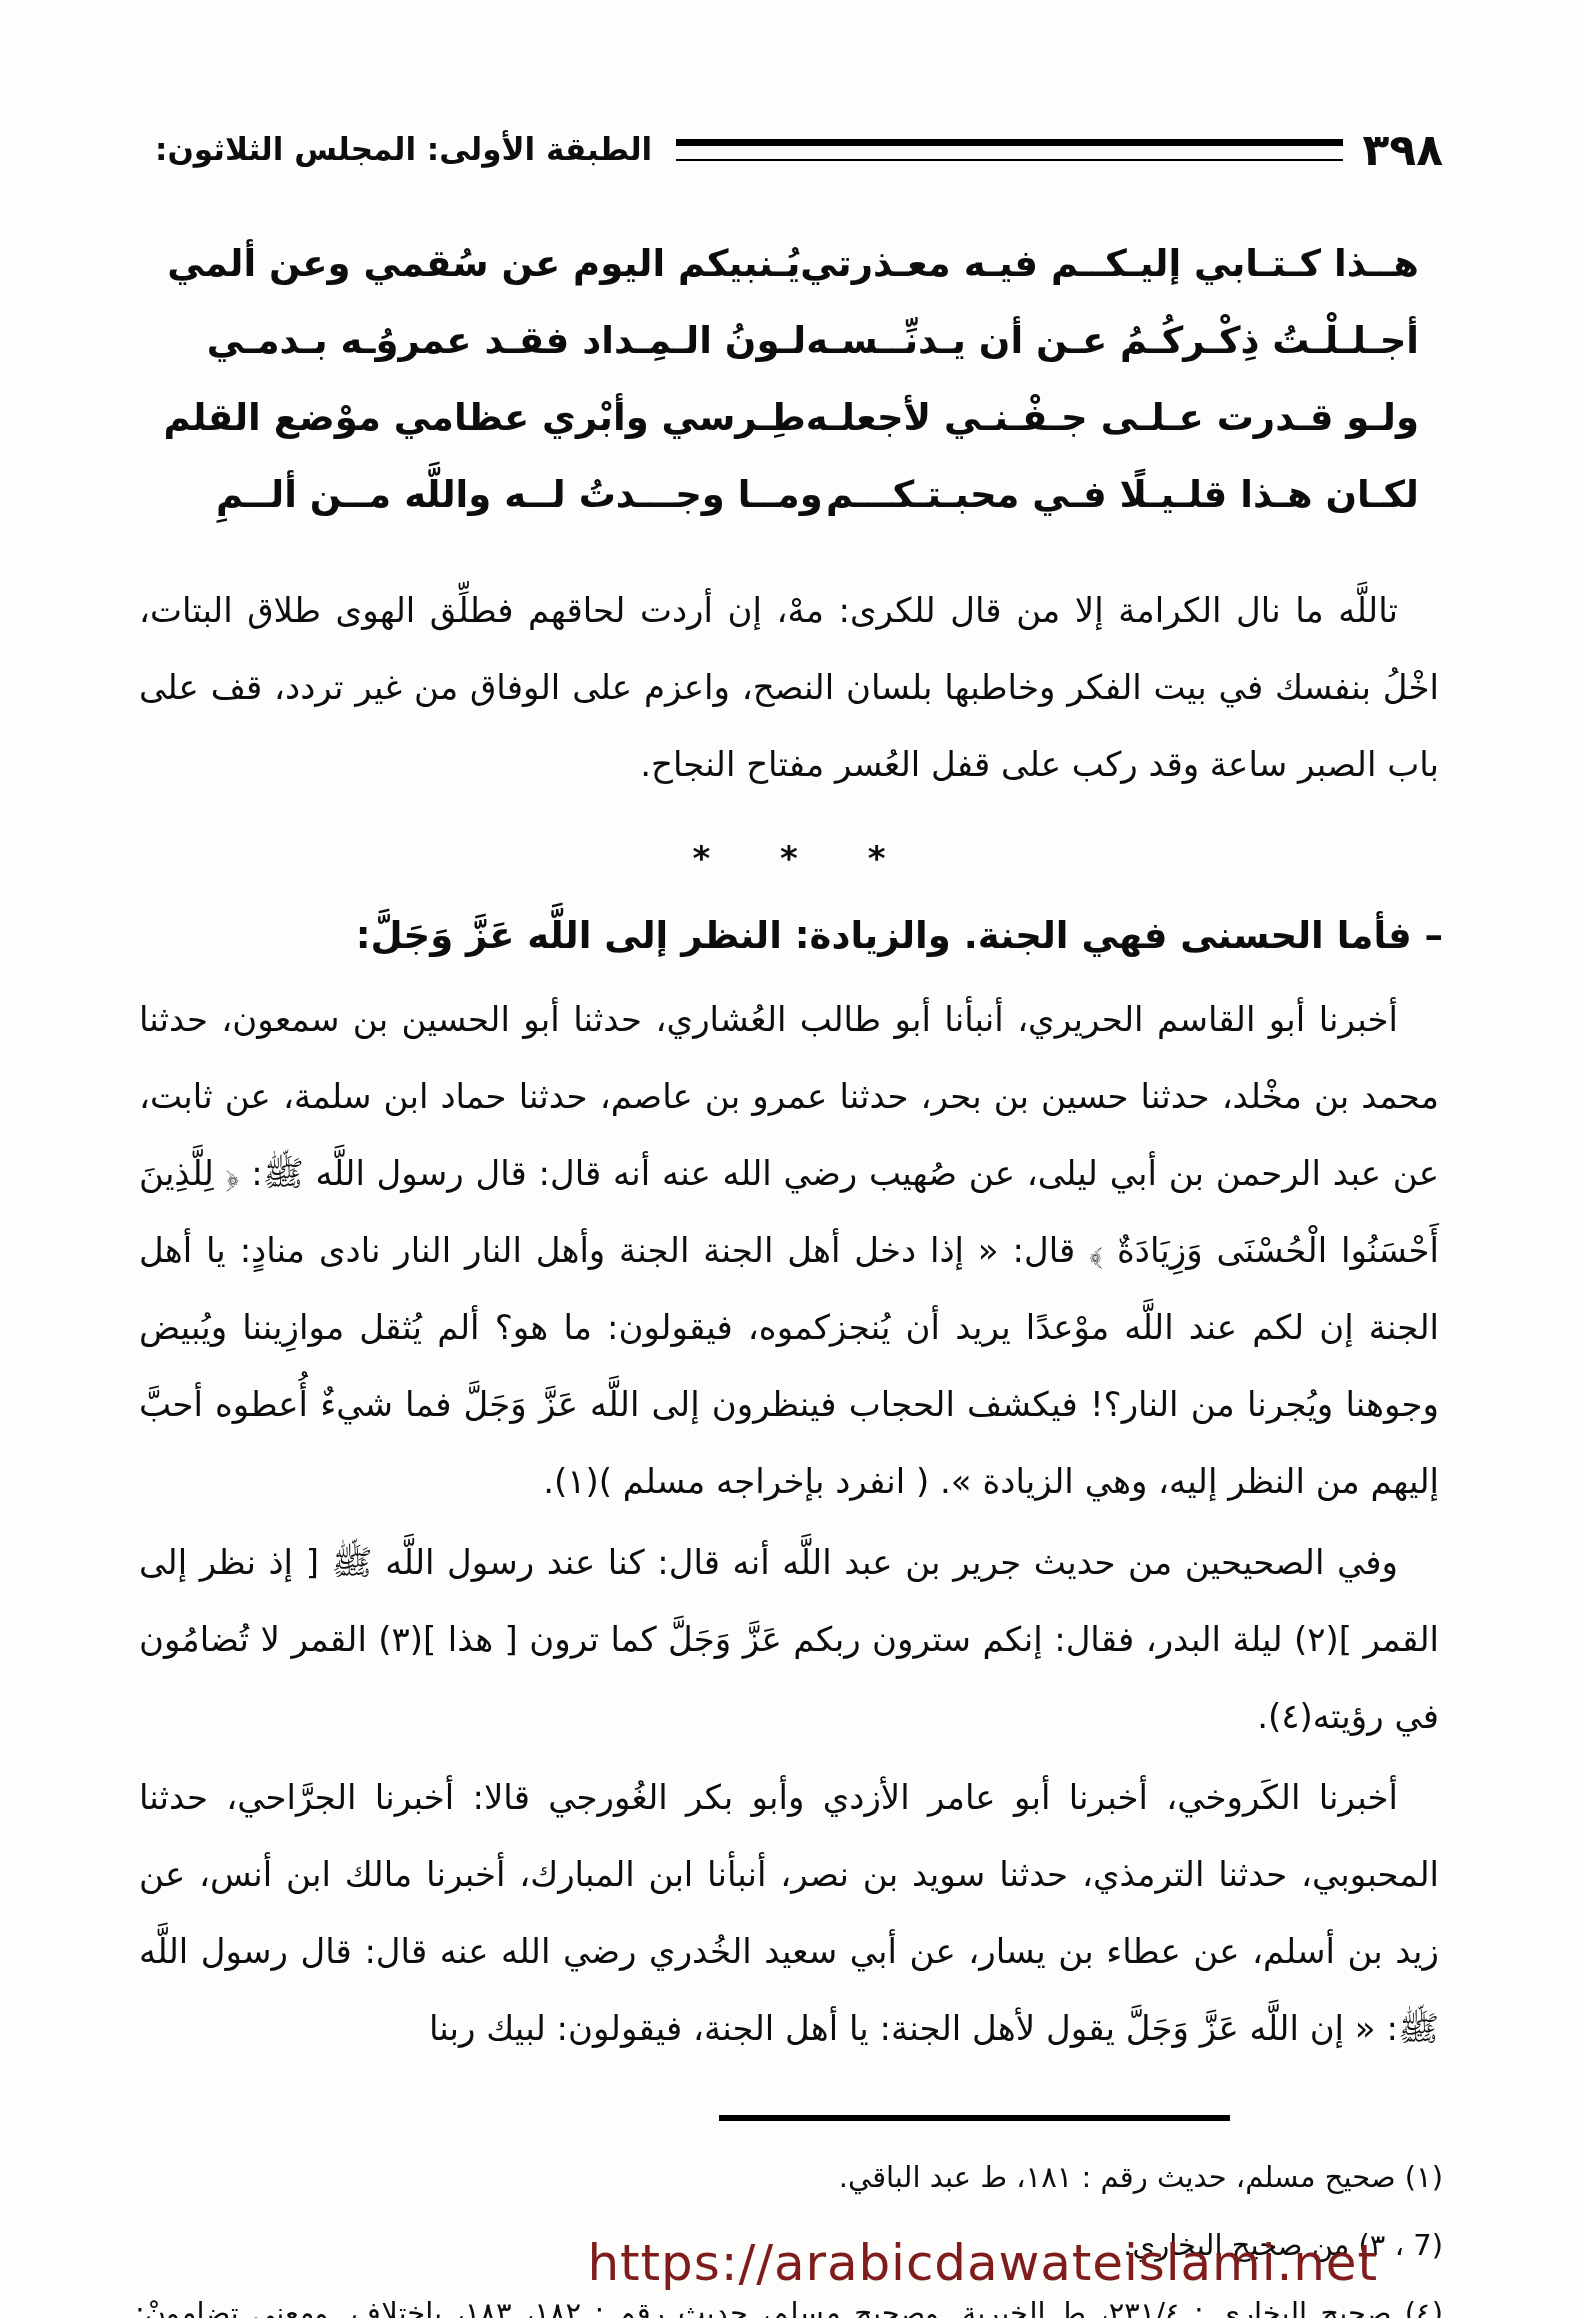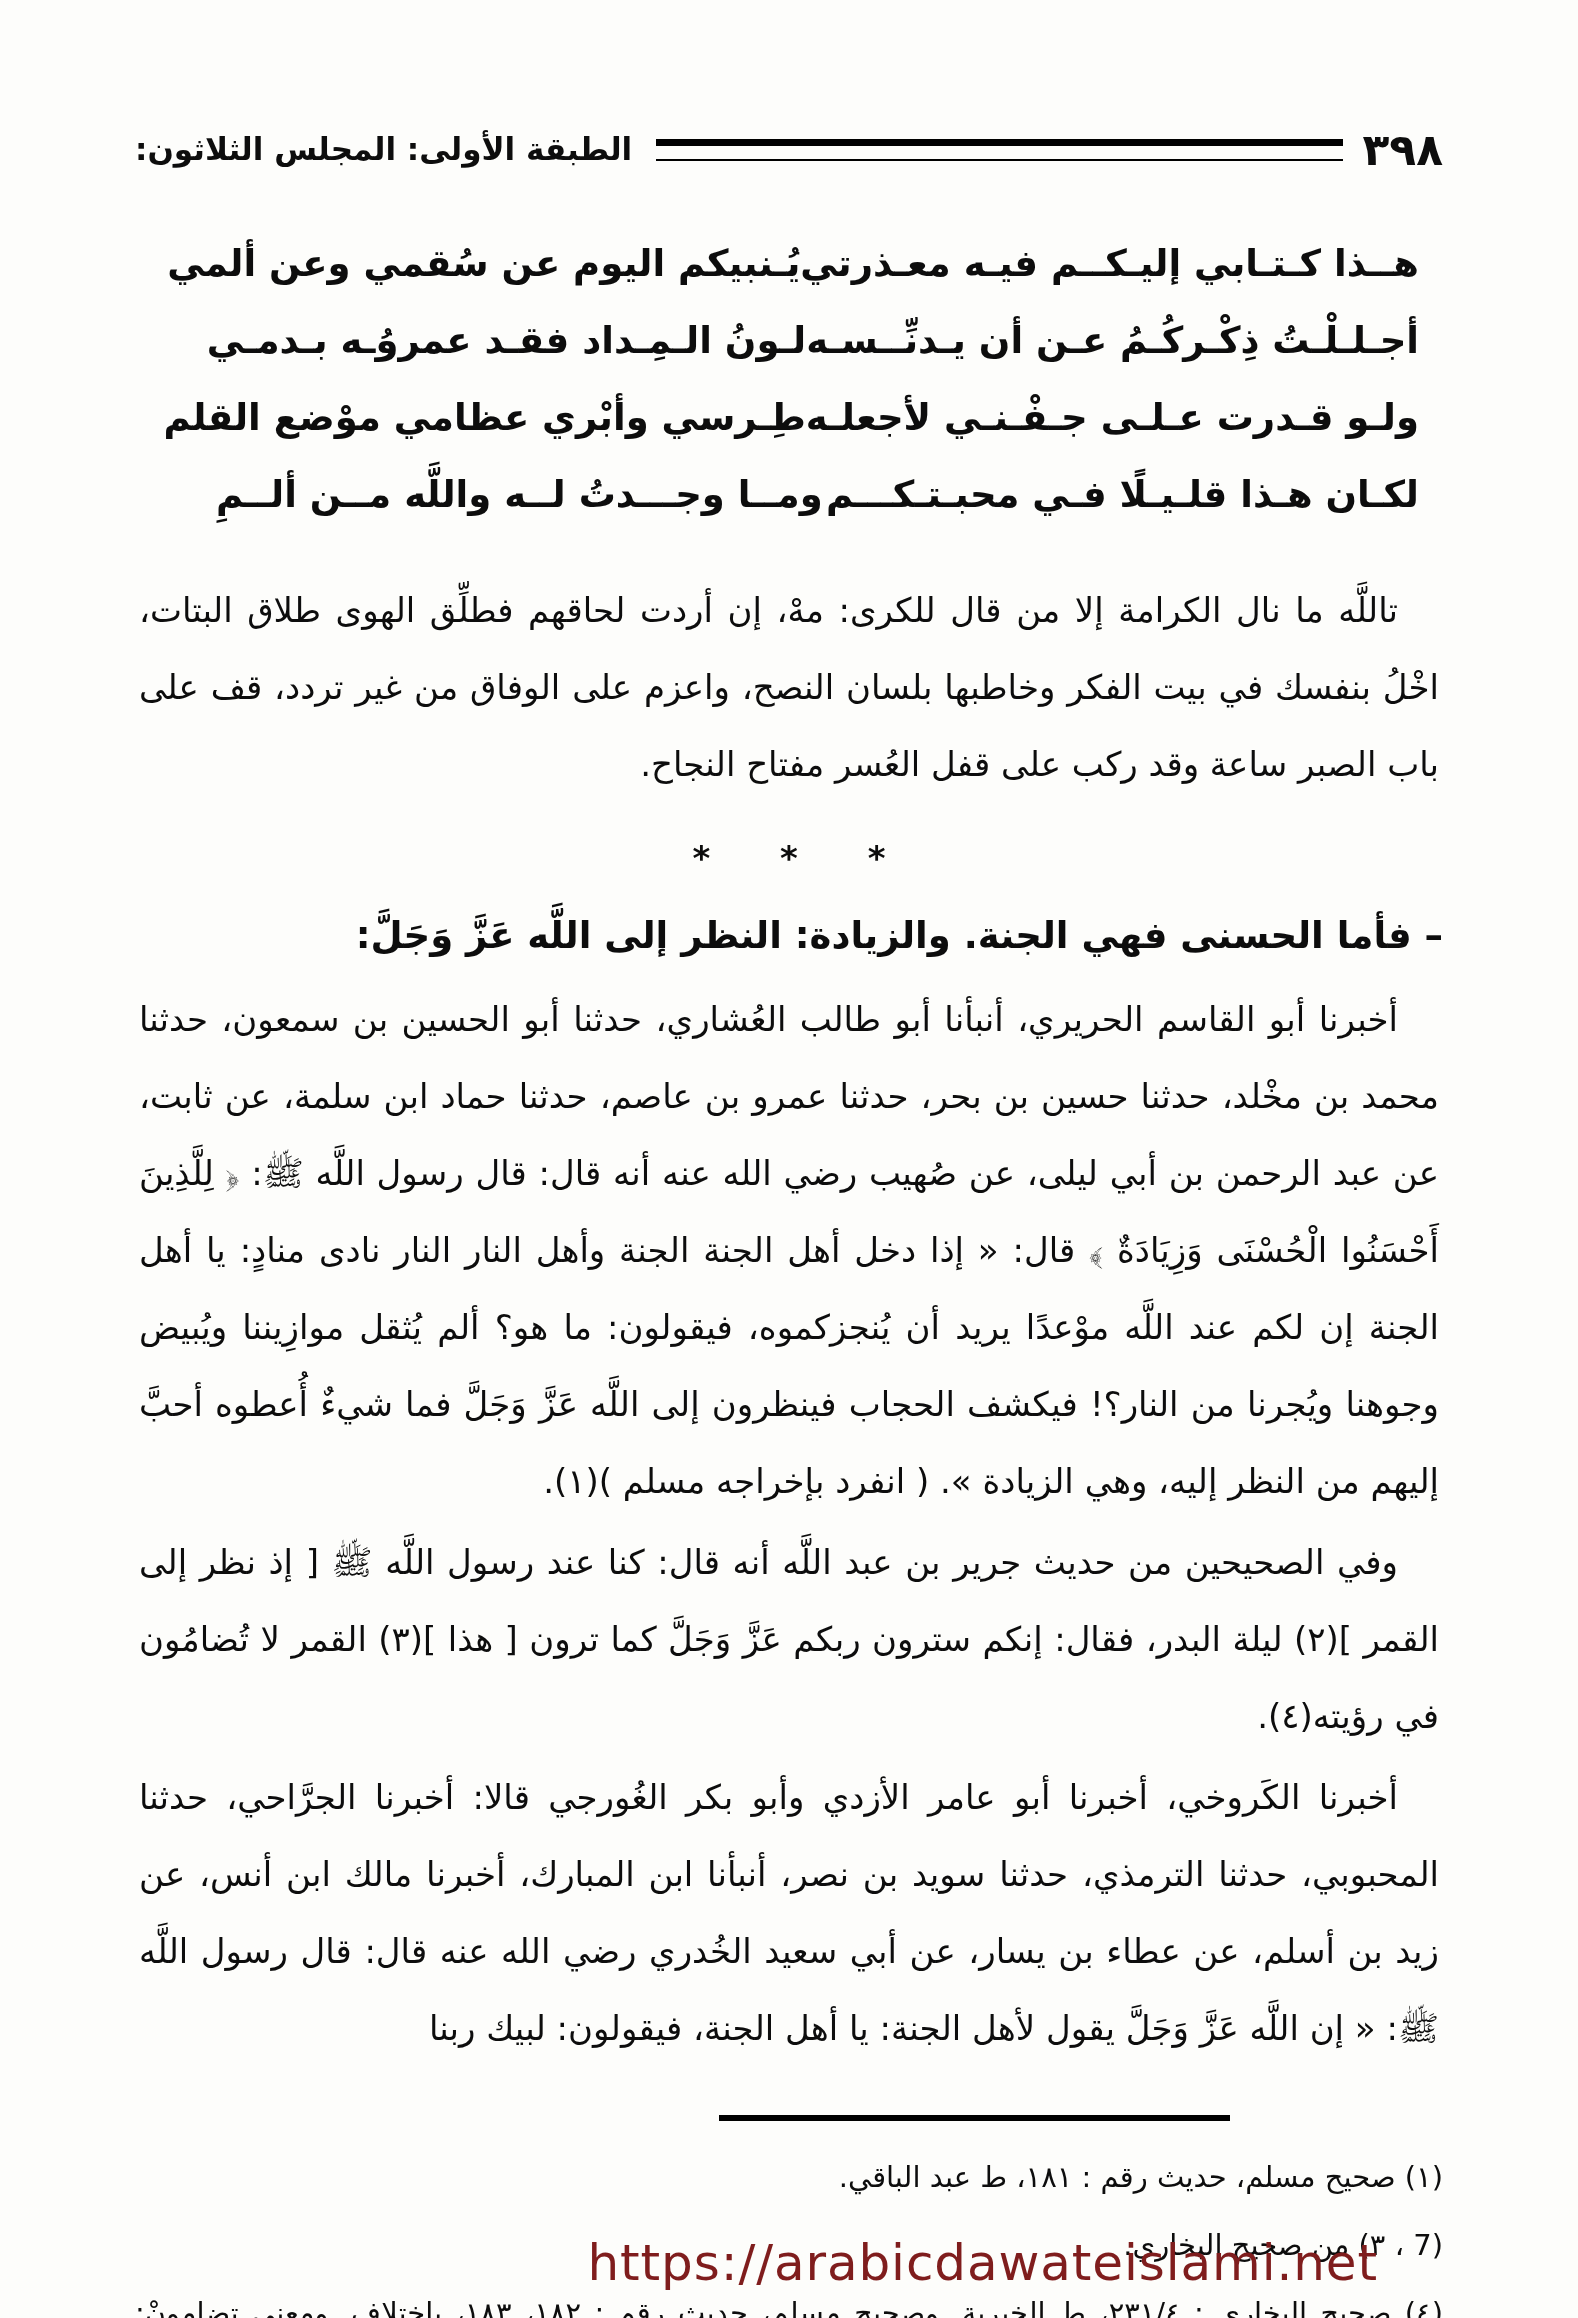--- a/index.html
+++ b/index.html
@@ -31,20 +31,21 @@
     flex:1;
     height:12.8px;
     margin:0 19px 0 24px;
     border-top:7.7px solid #000;
     border-bottom:2.6px solid #000;
   }
   .chapter-title{
     font-size:31px;font-weight:bold;
     white-space:nowrap;
     line-height:1.2;
+    margin-left:20px;
   }
   
   .poetry{margin-top:53px;}
   .verse-row{
     display:flex;
     justify-content:space-between;
     line-height:77px;
     font-size:37px;
     font-weight:bold;
   }

